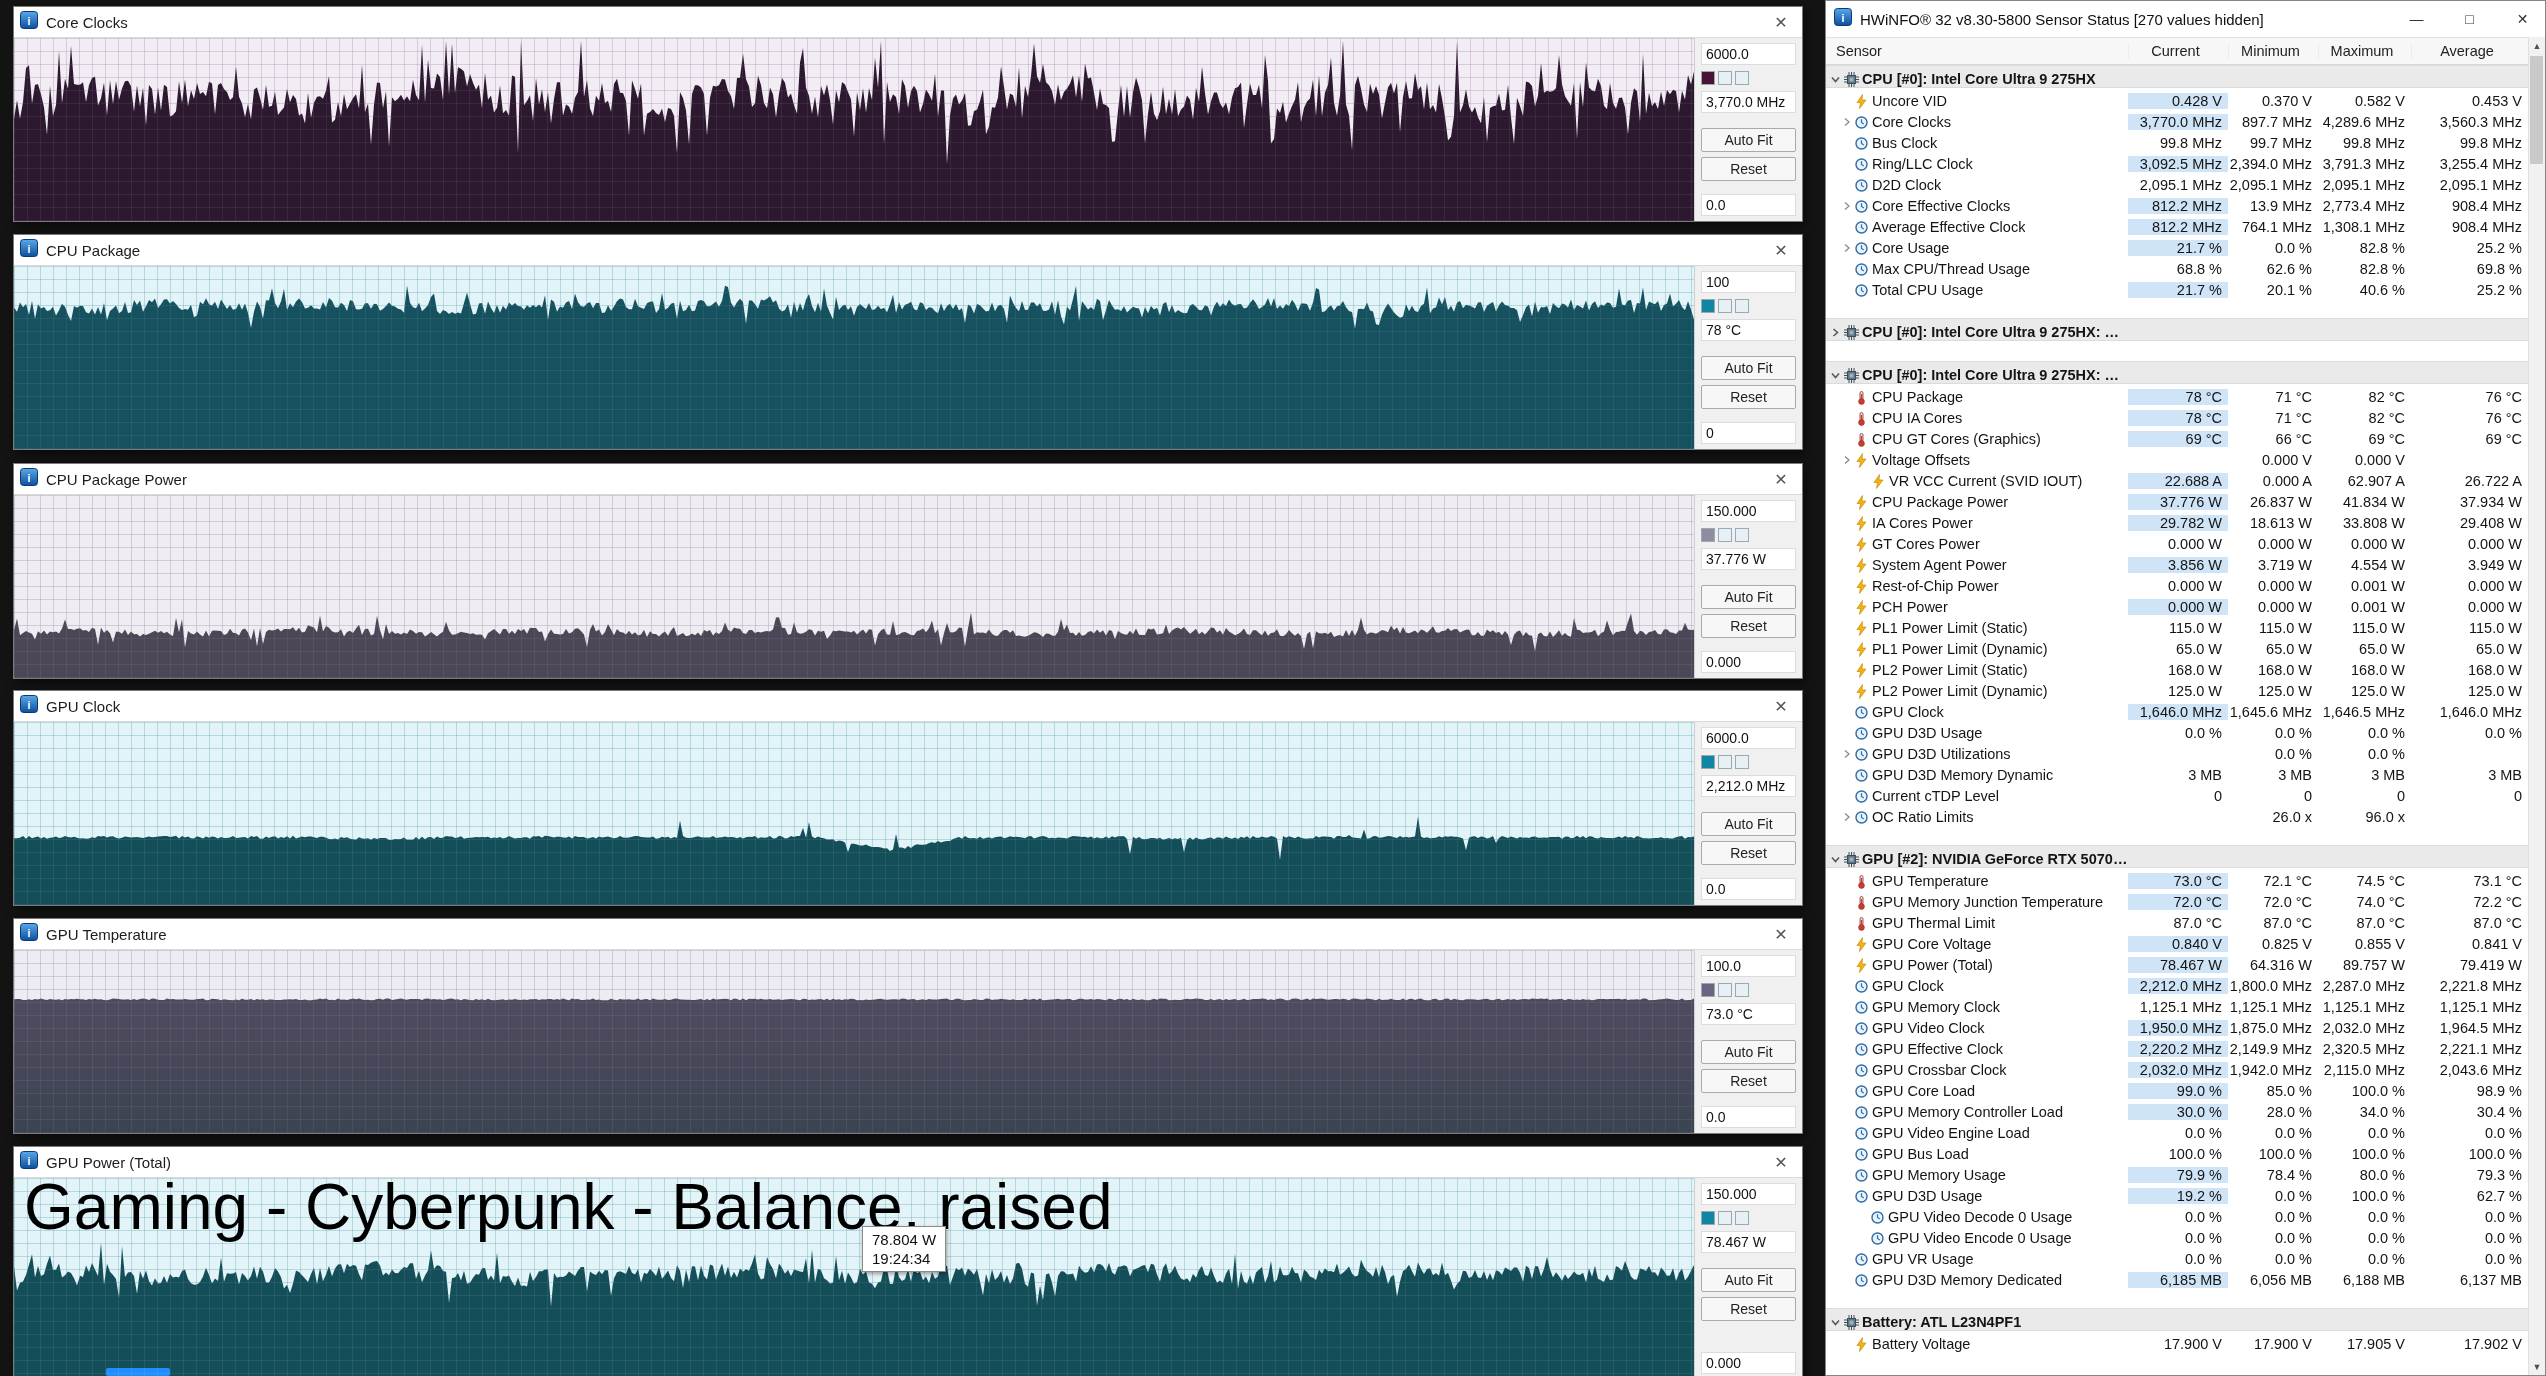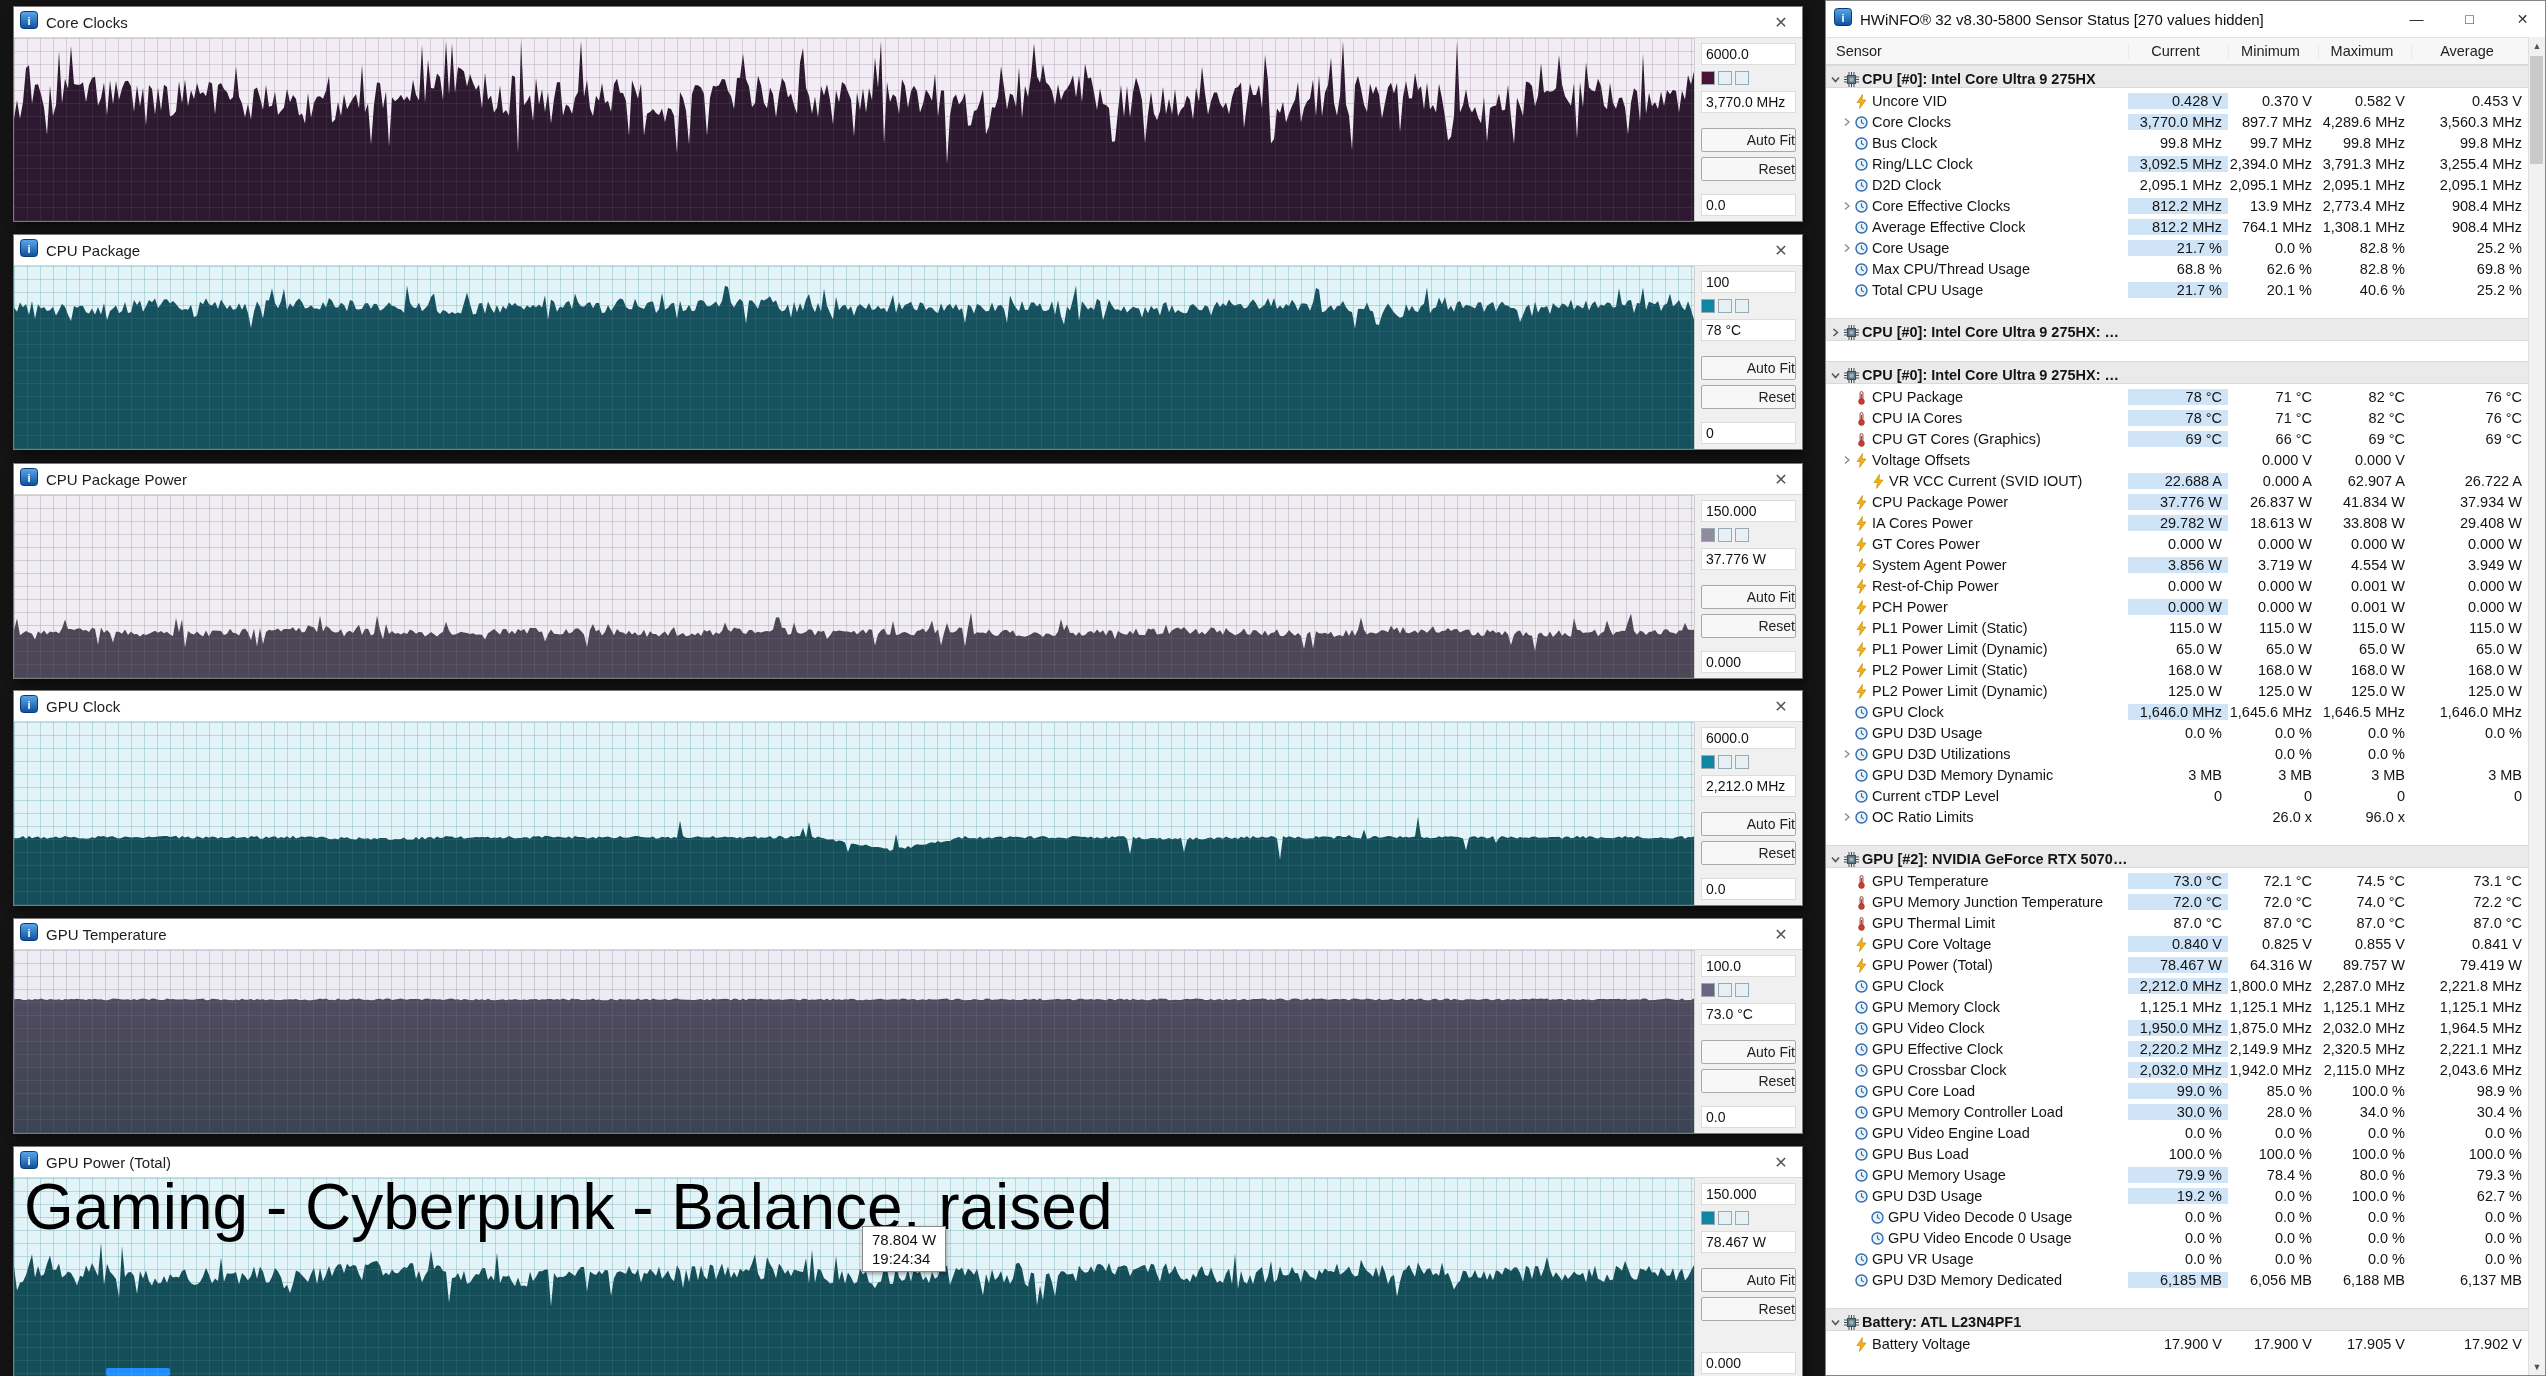--- a/index.html
+++ b/index.html
@@ -25,21 +25,21 @@
     background-image:linear-gradient(to right, rgba(255,255,255,0.07) 1px, transparent 1px),
                      linear-gradient(to bottom, rgba(255,255,255,0.07) 1px, transparent 1px);
     background-size:13px 13px;}
   .gpanel{width:108px;flex:0 0 108px;background:#f0f0f0;border-left:1px solid #cfcfcf;
     display:flex;flex-direction:column;gap:5px;padding:5px 6px;box-sizing:border-box;}
   .gval{background:#fff;border:1px solid #dcdcdc;font-size:14px;line-height:18px;
     padding:1px 4px;color:#111;white-space:nowrap;overflow:hidden;}
   .gswatches{display:flex;gap:3px;padding:1px 0;}
   .gsw{width:14px;height:14px;border:1px solid #98aab3;box-sizing:border-box;background:#e7f1f5;}
   .gbtn{background:#f7f7f7;border:1px solid #a9a9a9;border-radius:2px;font-size:14px;
-    color:#222;text-align:right;padding:3px 0;}
+    color:#222;text-align:center;padding:3px 0;}
   .gbtn.autofit{margin-top:10px;}
   .gmin{margin-top:auto;}
   .caption{position:absolute;left:10px;top:-4px;z-index:3;font-size:64px;color:#000;
     white-space:nowrap;line-height:1.05;}
   .gtooltip{position:absolute;left:848px;top:48px;z-index:4;background:#fff;
     border:1px solid #8a8a8a;box-shadow:1px 2px 4px rgba(0,0,0,.35);
     font-size:15px;line-height:19px;color:#111;padding:3px 9px;white-space:nowrap;}
   
   .hwin{position:absolute;left:1825px;top:0;width:721px;height:1376px;background:#fff;
     border:1px solid #858585;box-sizing:border-box;display:flex;flex-direction:column;}

